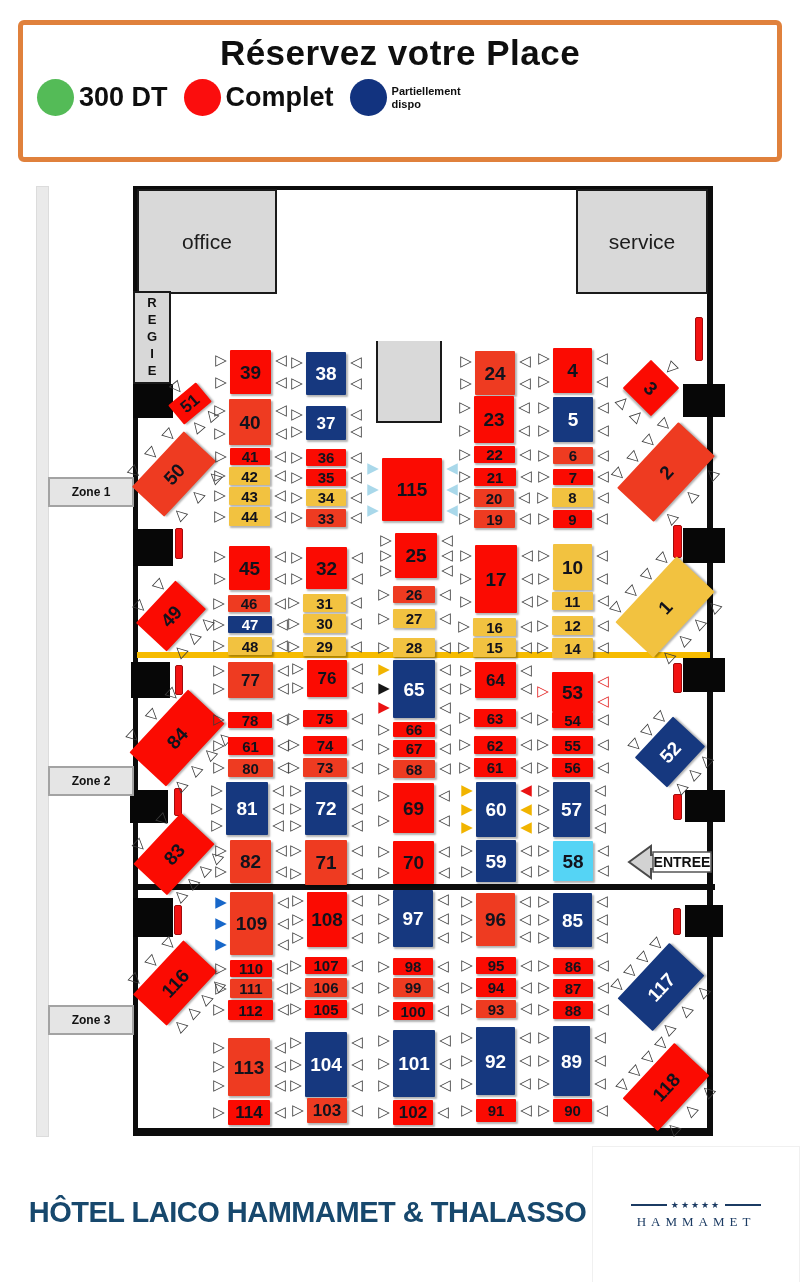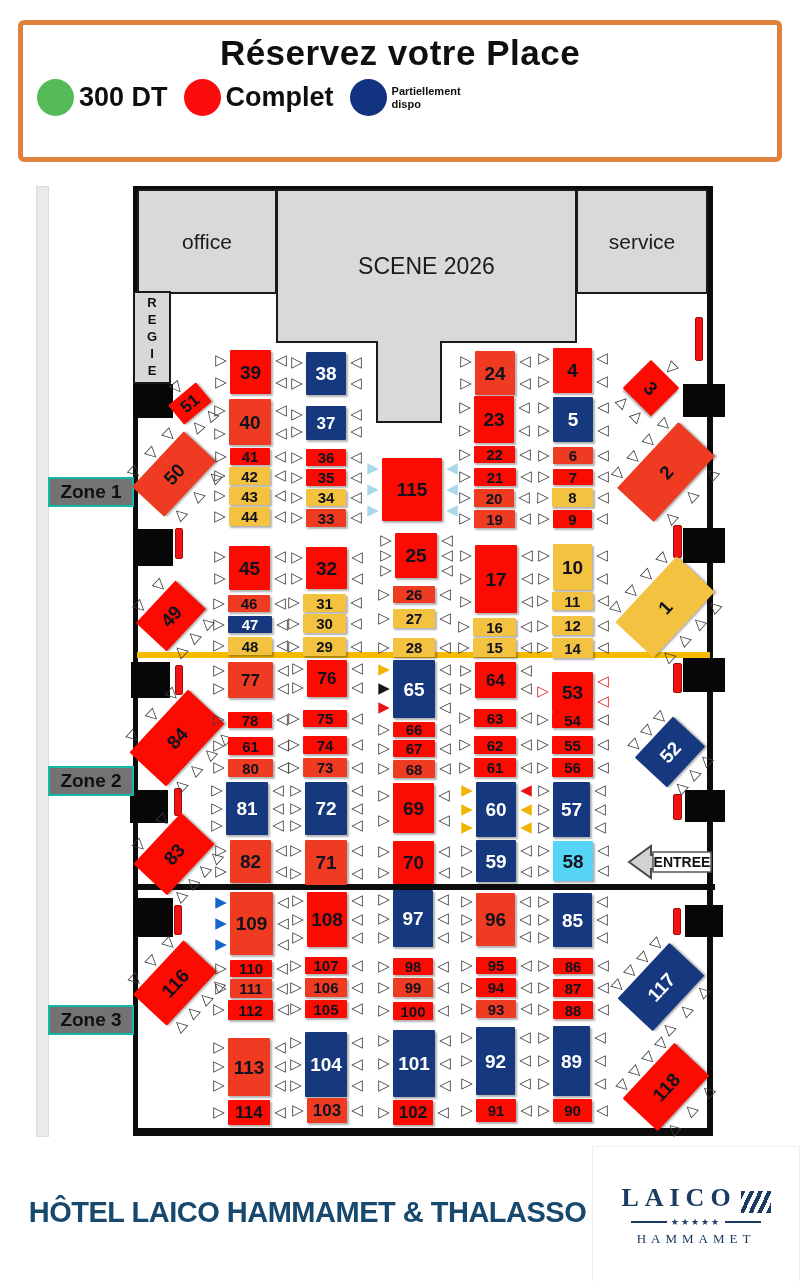--- a/index.html
+++ b/index.html
@@ -23,22 +23,22 @@
   .room{position:absolute;background:#d9d9d9;border:2px solid #1a1a1a;box-sizing:border-box;
         display:flex;align-items:center;justify-content:center;font-size:21px;color:#1c1c1c;}
   #room-office{left:137px;top:189px;width:140px;height:105px;}
   #room-scene{left:276px;top:189px;width:301px;height:154px;font-size:23px;}
   #room-service{left:576px;top:189px;width:132px;height:105px;}
   #room-thrust{left:376px;top:341px;width:66px;height:82px;border-top:none;}
   .regie{position:absolute;left:133px;top:291px;width:38px;height:93px;background:#d8d8d8;
          border:2px solid #1a1a1a;box-sizing:border-box;display:flex;align-items:center;
          justify-content:center;font-size:13px;font-weight:700;line-height:1.3;text-align:center;
          white-space:pre-line;color:#111;}
-  .zone{position:absolute;width:82px;height:26px;background:#737373;border:2px solid #14b8a6;
-        display:flex;align-items:center;justify-content:center;font-size:19px;font-weight:700;color:#111;}
+  .zone{position:absolute;width:82px;height:26px;background:#e5e5e5;border:2px solid #a3a3a3;
+        display:flex;align-items:center;justify-content:center;font-size:12px;font-weight:700;color:#111;}
   .blk{position:absolute;background:#070707;}
   .bar{position:absolute;background:#f21212;border:1px solid #a30b0b;border-radius:2px;box-sizing:border-box;}
   .sep{position:absolute;}
   .tbl{position:absolute;box-shadow:1.5px 2px 2px rgba(0,0,0,.3);border-radius:1px;}
   .tbl .num{position:absolute;inset:0;display:flex;align-items:center;justify-content:center;
             font-weight:800;color:#12121c;line-height:1;}
   .chair{position:absolute;width:16px;height:16px;font-size:15px;line-height:16px;text-align:center;
          pointer-events:none;}
   .entree{position:absolute;left:627px;top:843px;}
   
@@ -78,23 +78,20 @@
           <div class="lg-label small">Partiellement dispo</div>
         </div>
       </div>
   </div>
 
   <div class="map" id="map">
     <div class="strip"></div>
     <div class="hall"></div>
     <div class="room" id="room-office">
       <span>office</span>
-    </div>
-    <div class="room" id="room-scene">
-      <span>SCENE 2026</span>
     </div>
     <div class="room" id="room-service">
       <span>service</span>
     </div>
     <div class="room" id="room-thrust"></div>
     <div class="regie">
       <span id="regie-text">R
 E
 G
 I
@@ -868,24 +865,20 @@
         <span class="chair" style="color: rgb(60, 60, 60); left: 58.5px; top: -17px;">▽</span>
         <span class="chair" style="color: rgb(60, 60, 60); left: 4.66667px; top: 49px;">△</span>
         <span class="chair" style="color: rgb(60, 60, 60); left: 30px; top: 49px;">△</span>
         <span class="chair" style="color: rgb(60, 60, 60); left: 55.3333px; top: 49px;">△</span>
       </div>
     </div>
 
   <div class="hotel-name">HÔTEL LAICO HAMMAMET &amp; THALASSO</div>
 
   <div class="logo-card">
-    <div class="logo-row">
-      <span class="logo-laico">LAICO</span>
-      <span class="logo-stripes"></span>
-    </div>
     <div class="logo-stars-row">
       <span class="hline"></span>
       <span class="stars">★★★★★</span>
       <span class="hline"></span>
     </div>
     <div class="logo-sub">HAMMAMET</div>
   </div>
 
 </div>
 

